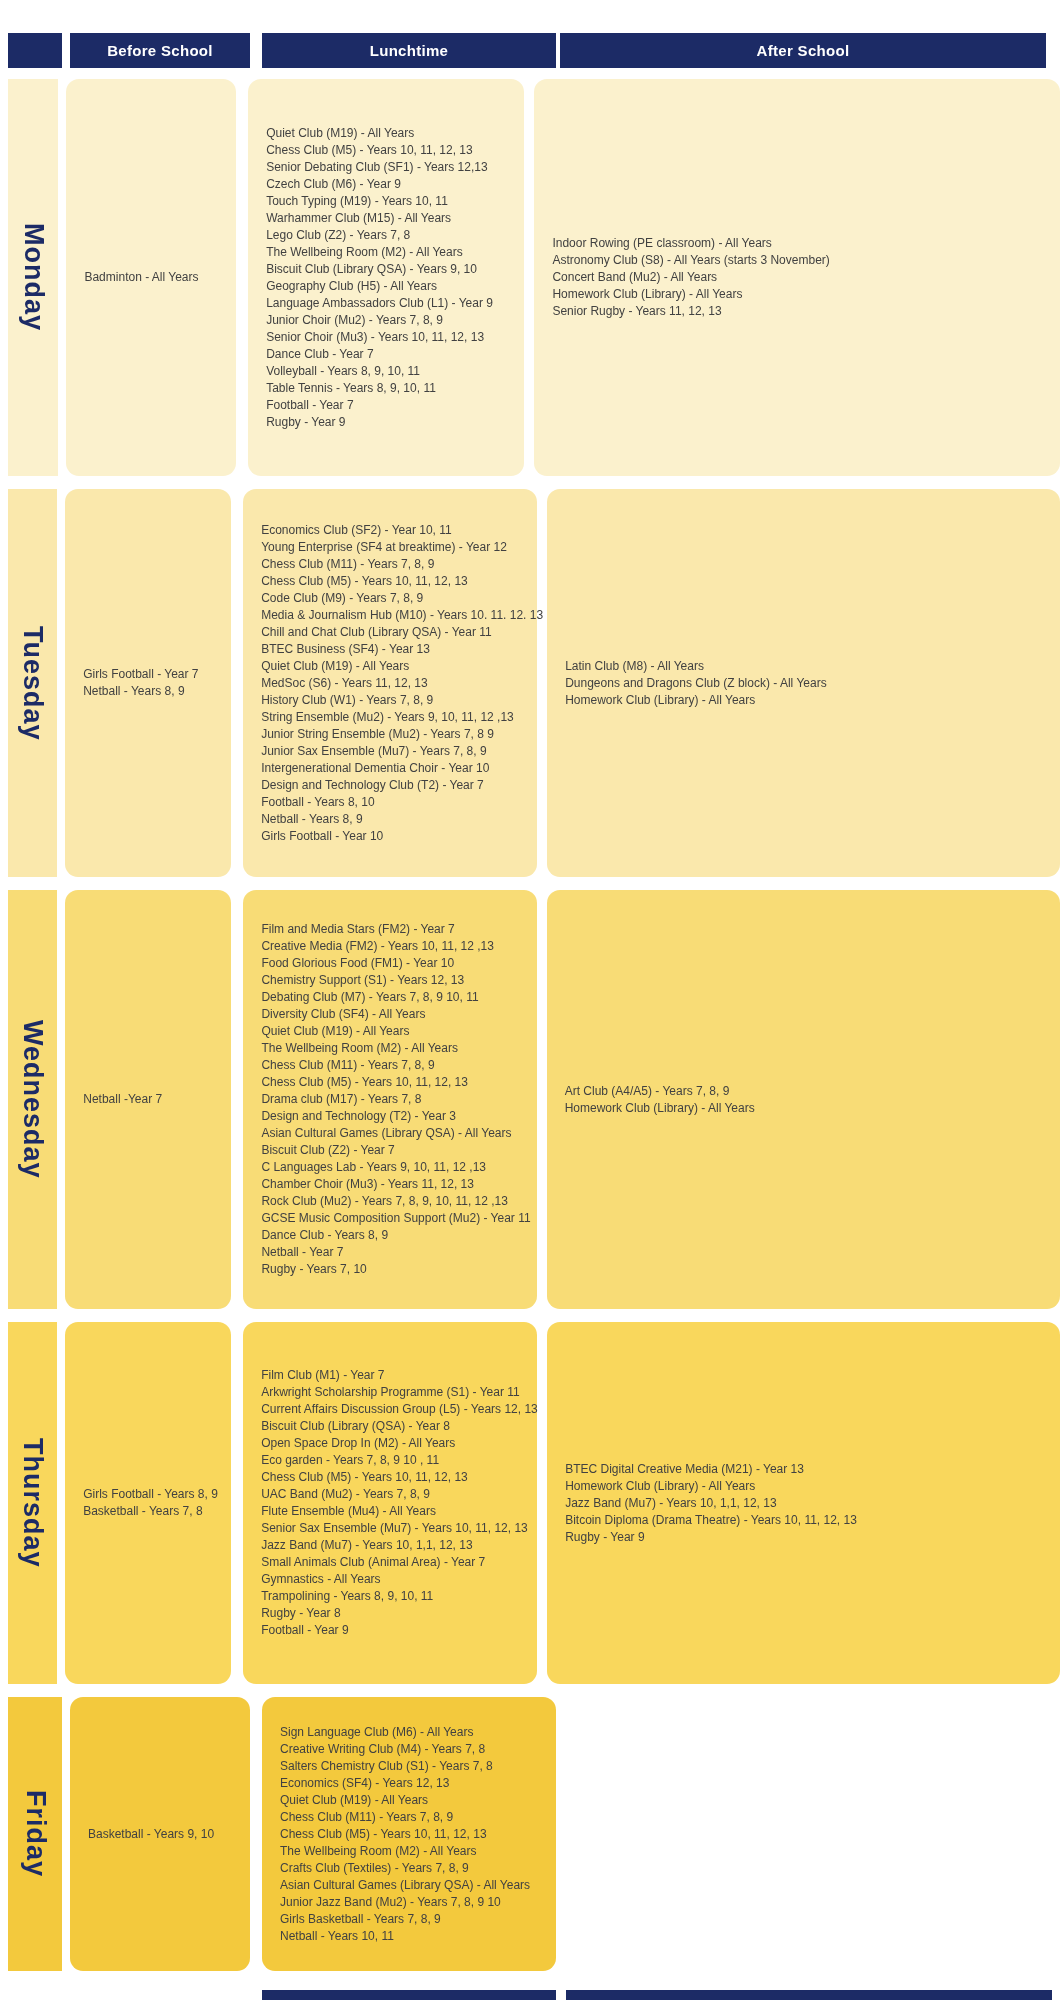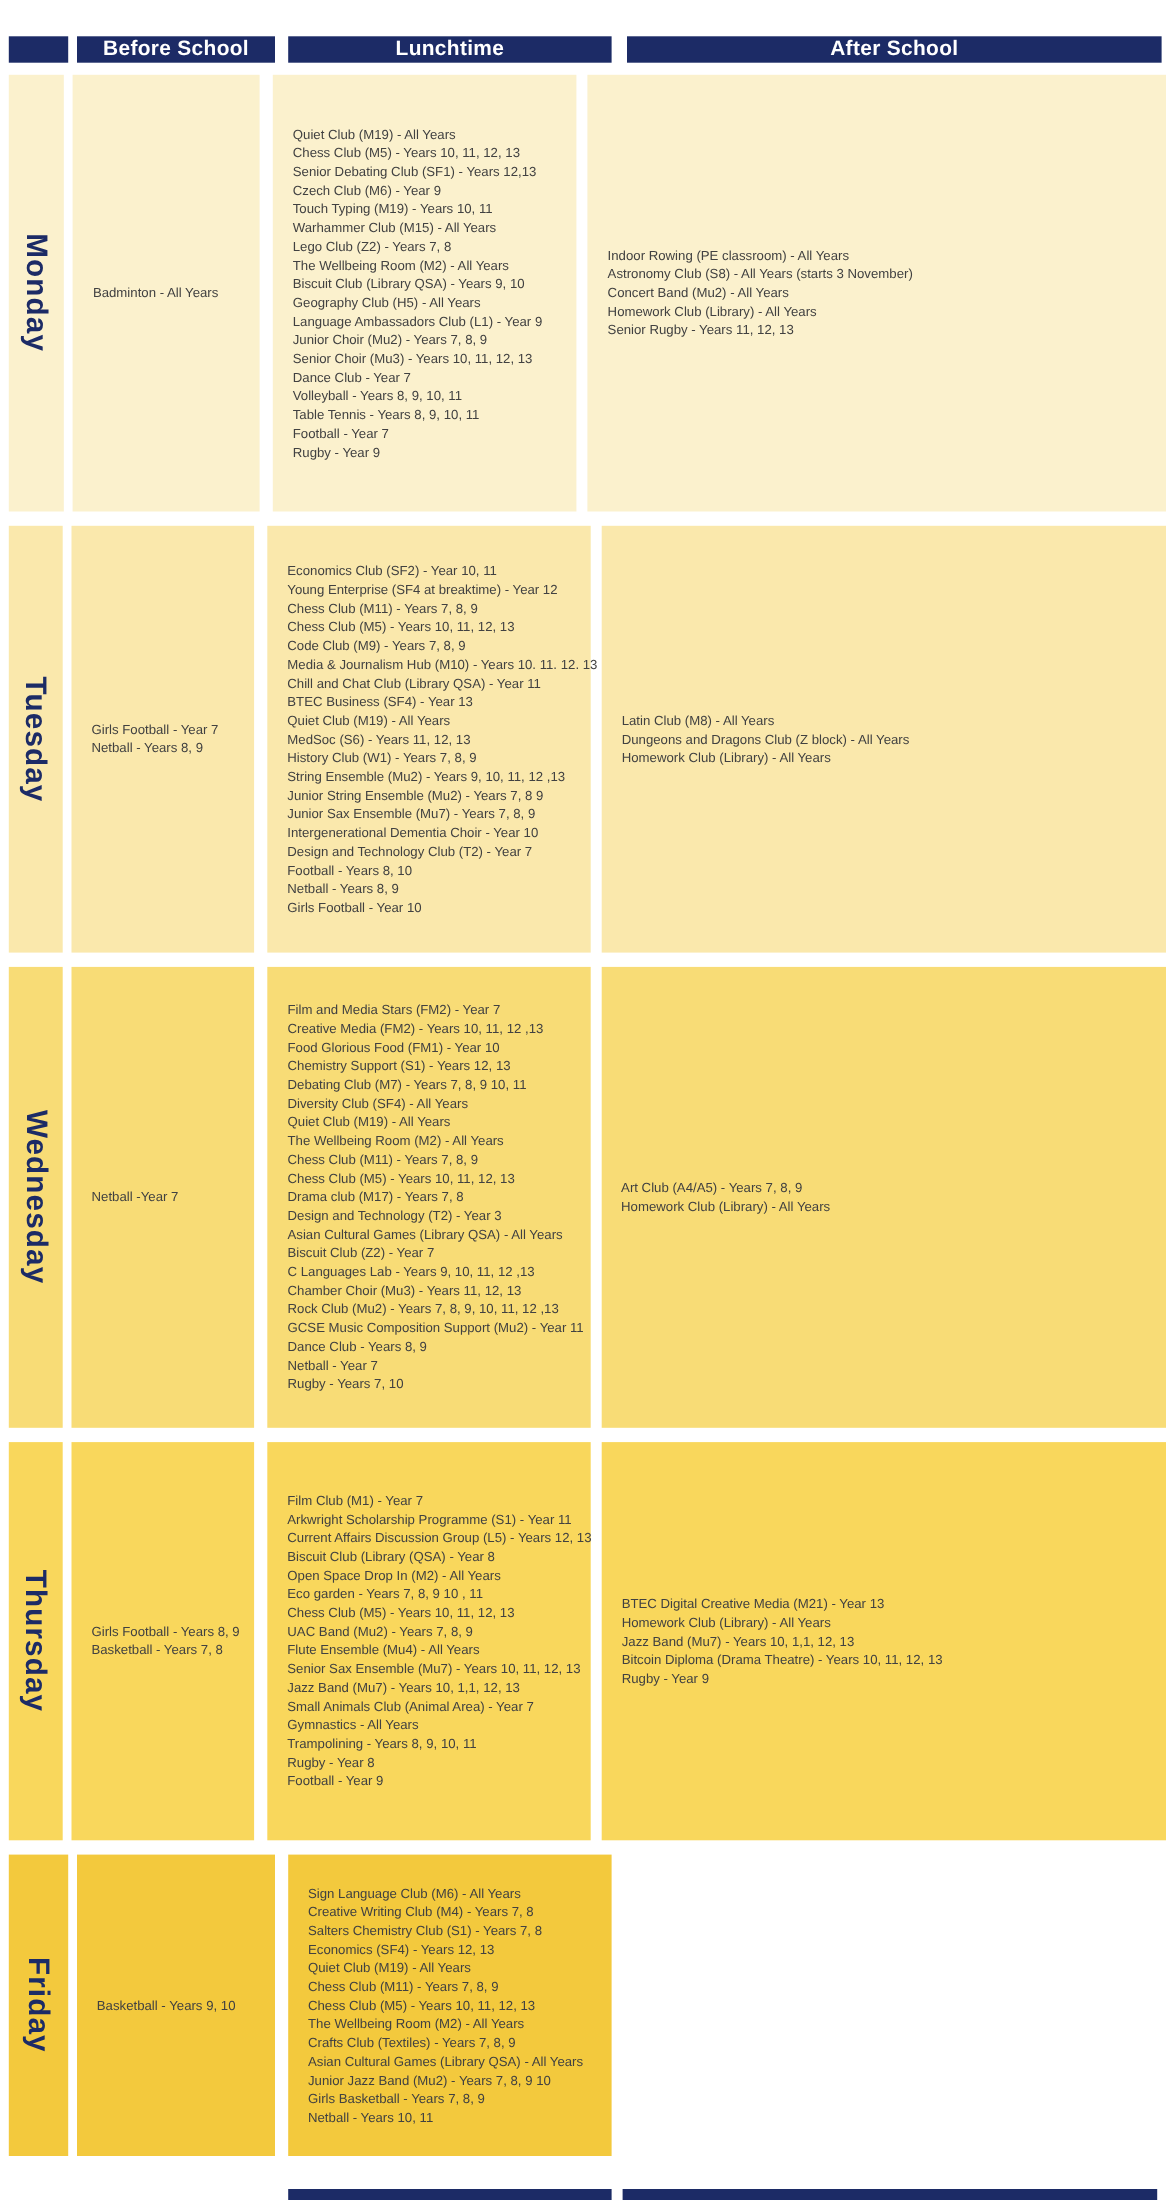--- a/index.html
+++ b/index.html
@@ -6,45 +6,45 @@
   .page{
     position:relative;
     width:1060px;
     height:2000px;
     background:#ffffff;
     font-family:"Liberation Sans", sans-serif;
     overflow:hidden;
   }
   .header-row{display:flex;padding-left:8px;padding-top:33px;}
   .hcell{
-    height:24px;background:#1c2b66;color:#ffffff;
+    height:35px;background:#1c2b66;color:#ffffff;
     display:flex;align-items:center;justify-content:center;
-    font-weight:bold;font-size:19px;letter-spacing:.3px;
+    font-weight:bold;font-size:15px;letter-spacing:.3px;
   }
   .h-day{width:54px;margin-right:8px;}
   .h-before{width:180px;margin-right:12px;}
-  .h-lunch{width:294px;margin-right:14px;}
+  .h-lunch{width:294px;margin-right:4px;}
   .h-after{width:486px;}
 
   .day-row{display:flex;padding-left:8px;margin-top:13px;}
   .day-row.first{margin-top:11px;}
   .c-day{
     width:54px;margin-right:8px;background:var(--row-color);
     display:flex;align-items:center;justify-content:center;
   }
   .day-label{
     writing-mode:vertical-rl;text-orientation:mixed;
     font-size:27px;font-weight:bold;color:#1c2b66;letter-spacing:1px;
     white-space:nowrap;
   }
   .cell{
     box-sizing:border-box;background:var(--row-color);
     display:flex;flex-direction:column;justify-content:center;
     padding-left:18px;padding-right:6px;
-    font-size:12px;line-height:17px;color:#414141;
+    font-size:12px;line-height:17px;color:#414141;border-radius:13px;
   }
   .c-before{width:180px;margin-right:12px;}
   .c-lunch{width:294px;margin-right:10px;}
   .c-after{width:561px;}
   .row-mon{height:397px;}
   .row-tue{height:388px;}
   .row-wed{height:419px;}
   .row-thu{height:362px;}
   .row-fri{height:274px;}
   .line{white-space:nowrap;}

